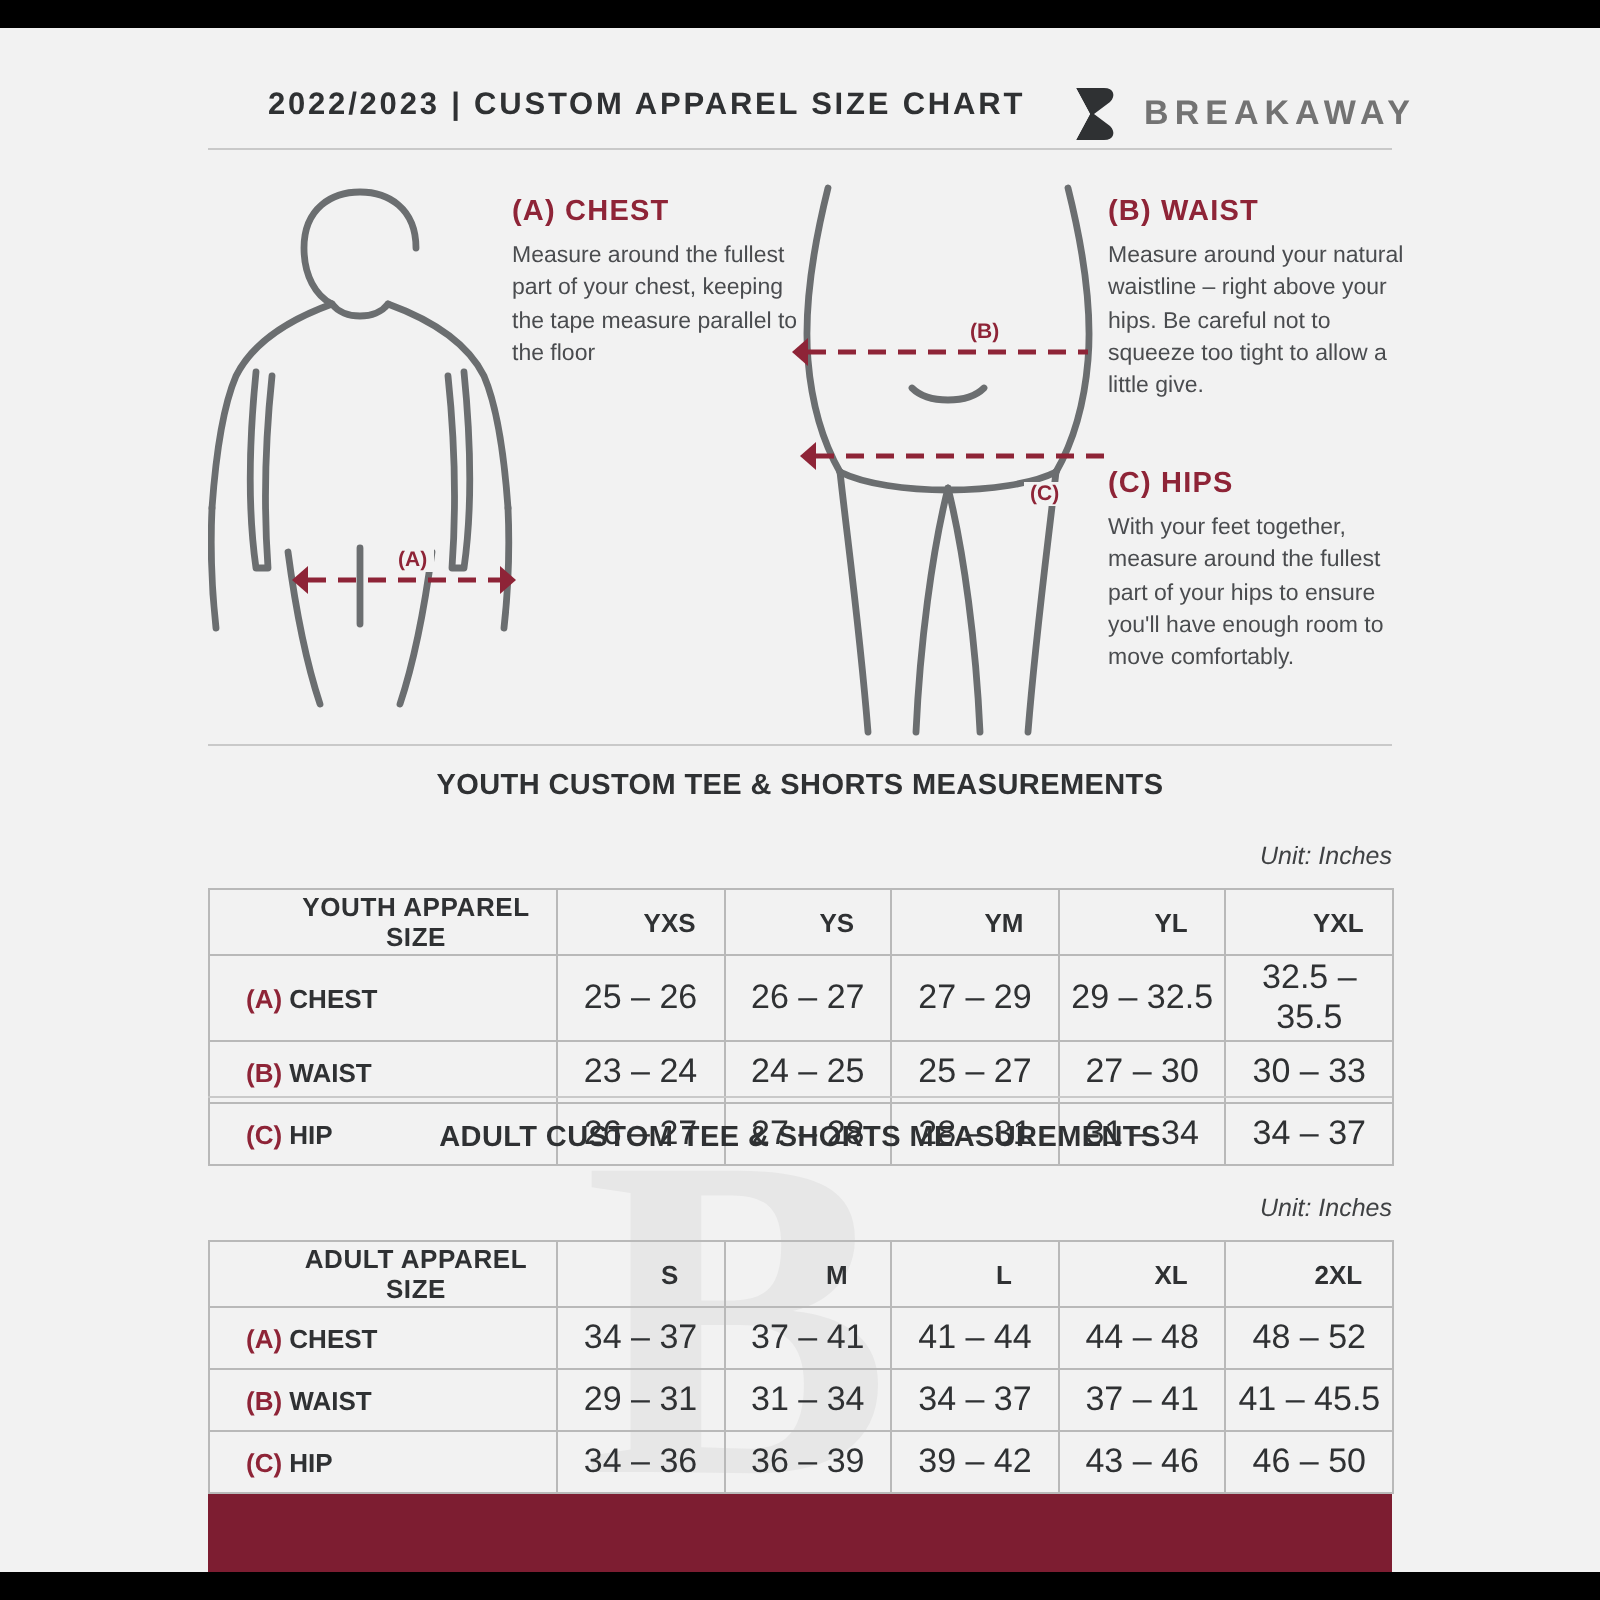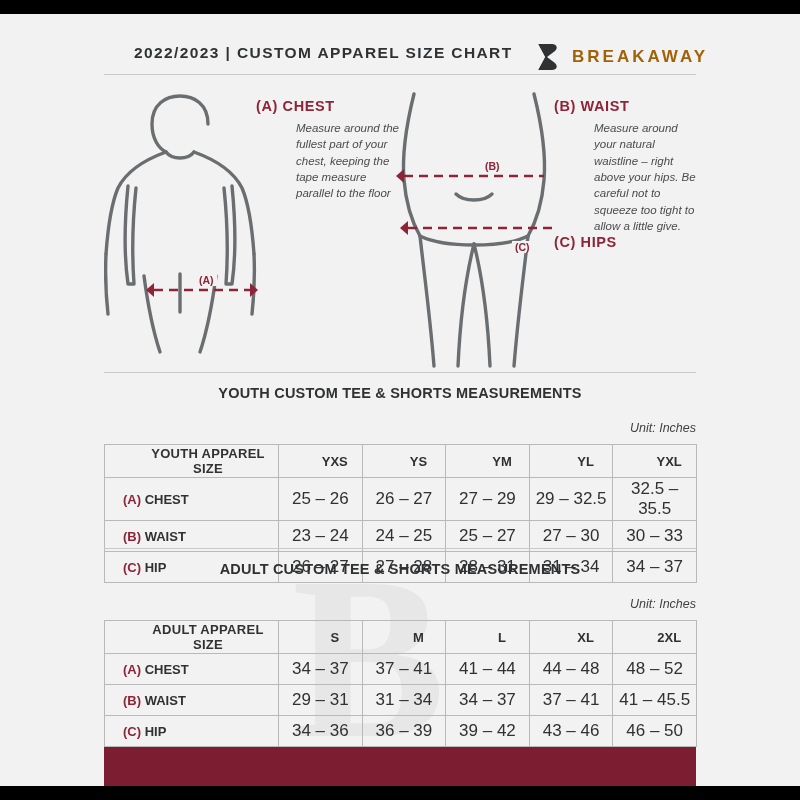--- a/index.html
+++ b/index.html
@@ -64,21 +64,21 @@
     gap: 12px;
   }
   .brand-mark {
     width: 26px; height: 30px;
     position: relative;
   }
   .brand-name {
     font-size: 17px;
     font-weight: 700;
     letter-spacing: 3px;
-    color: #a16207;
+    color: #737373;
   }
   .header-rule {
     position: absolute;
     left: 104px;
     top: 60px;
     width: 592px;
     height: 1px;
     background: #c9c9c9;
   }
 
@@ -91,25 +91,23 @@
     height: 300px;
   }
   .note-title {
     font-size: 14.5px;
     font-weight: 700;
     letter-spacing: 0.6px;
     color: #8e2437;
   }
   .note-body {
     font-size: 11.5px;
-    font-style: italic;
     line-height: 1.42;
     color: #4a4c4f;
     margin-top: 6px;
-    margin-left: 40px;
   }
   .note-chest {
     position: absolute;
     left: 152px;
     top: 22px;
     width: 150px;
   }
   .note-waist {
     position: absolute;
     left: 450px;
@@ -264,20 +262,21 @@
       <div class="note-chest">
         <div class="note-title">(A) CHEST</div>
         <div class="note-body">Measure around the fullest part of your chest, keeping the tape measure parallel to the floor</div>
       </div>
       <div class="note-waist">
         <div class="note-title">(B) WAIST</div>
         <div class="note-body">Measure around your natural waistline – right above your hips. Be careful not to squeeze too tight to allow a little give.</div>
       </div>
       <div class="note-hips">
         <div class="note-title">(C) HIPS</div>
+        <div class="note-body">With your feet together, measure around the fullest part of your hips to ensure you'll have enough room to move comfortably.</div>
       </div>
     </div>
 
     <div class="tbl-block" style="top:358px;">
       <div class="tbl-top-rule"></div>
       <div class="tbl-title">YOUTH CUSTOM TEE &amp; SHORTS MEASUREMENTS</div>
       <div class="tbl-unit">Unit: Inches</div>
       <table>
         <colgroup>
           <col class="col-first">

